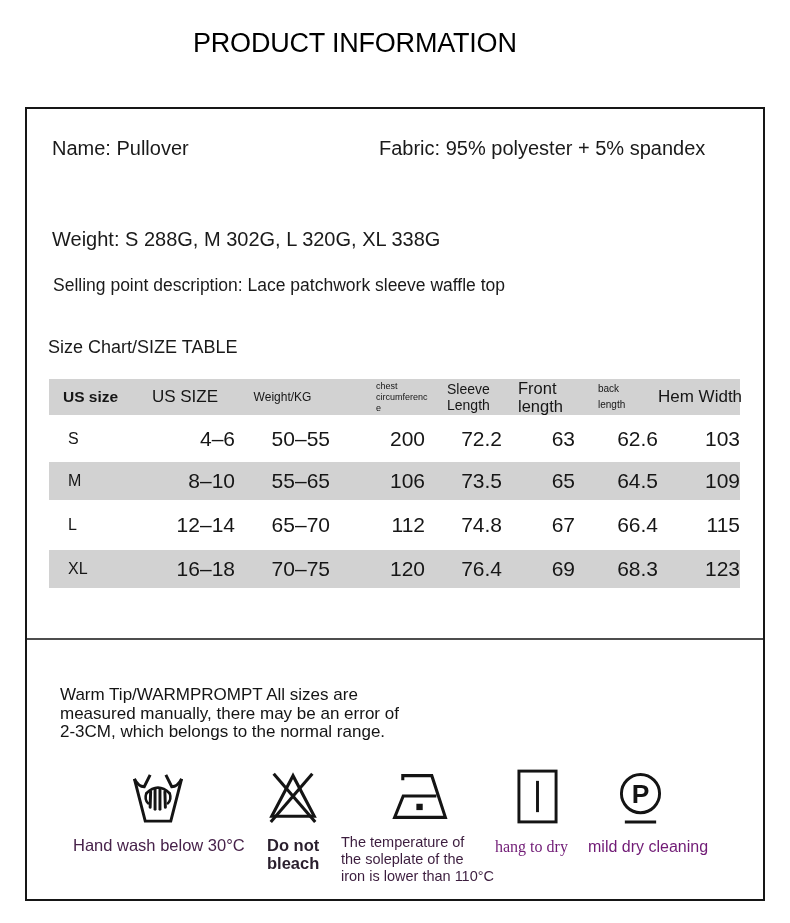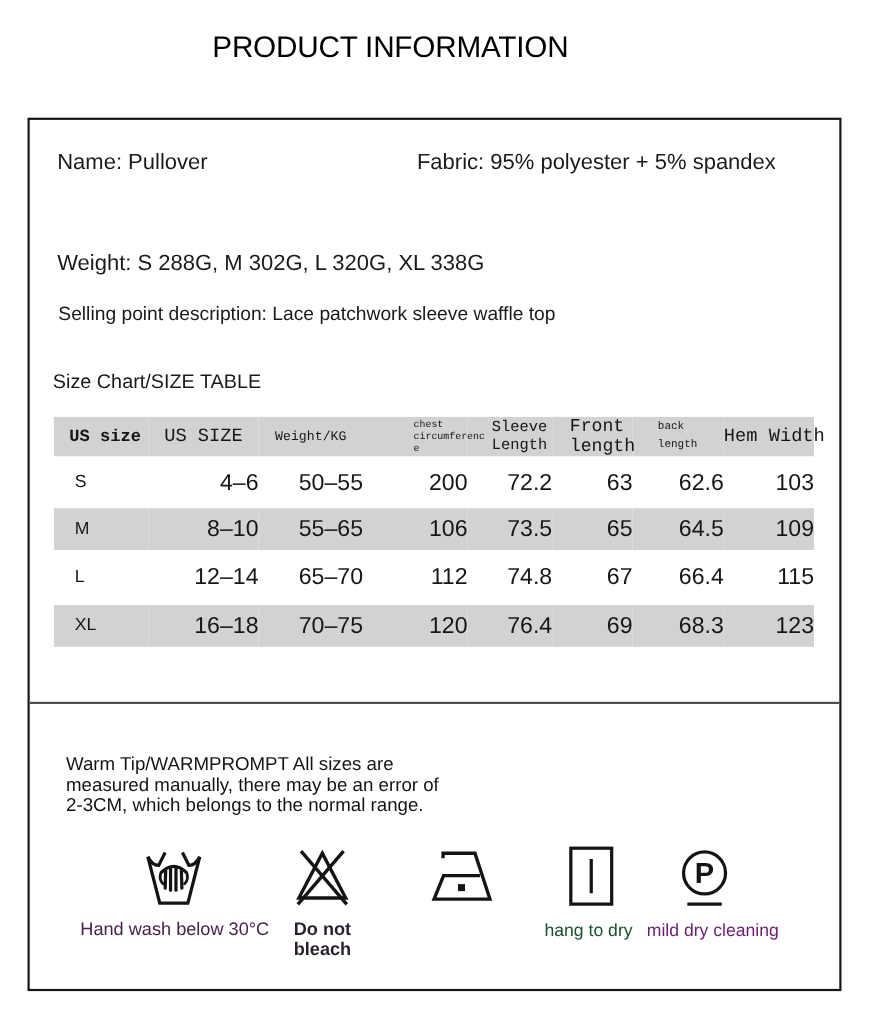--- a/index.html
+++ b/index.html
@@ -12,21 +12,21 @@
   .abs{position:absolute;white-space:pre-line;}
   .name-line{left:25px;top:28px;font-size:20px;}
   .fabric-line{left:352px;top:28px;font-size:20px;}
   .weight-line{left:25px;top:119px;font-size:20px;}
   .selling-line{left:26px;top:166px;font-size:17.5px;}
   .chart-heading{left:21px;top:228px;font-size:18px;}
 
   table.size-table{position:absolute;left:22px;top:270px;width:691px;
                    border-collapse:collapse;table-layout:fixed;}
   .size-table th,.size-table td{padding:0;vertical-align:middle;white-space:pre-line;}
-  tr.hdr{height:36px;background:#d2d2d2;font-family:Liberation Mono, monospace;}
+  tr.hdr{height:36px;background:#d2d2d2;}
   tr.r-white{height:47px;background:#ffffff;}
   tr.r-gray38{height:38px;background:#d2d2d2;}
   tr.r-white50{height:50px;background:#ffffff;}
   tr.r-gray{height:38px;background:#d2d2d2;}
   .size-table th{font-weight:400;text-align:center;color:#161616;}
   th.h1{font-weight:700;text-align:left;padding-left:14px;font-size:15.5px;}
   th.h2{font-size:17px;}
   th.h3{font-size:12px;}
   th.h4{font-size:9px;line-height:11px;text-align:left;padding-left:46px;}
   th.h5{font-size:14px;line-height:16px;text-align:left;padding-left:22px;}
@@ -177,17 +177,20 @@
 
     <svg class="care-icon ic-dryclean" width="45" height="57" viewBox="0 0 46 58" fill="none" stroke="#141414" stroke-width="3">
       <circle cx="23" cy="24" r="19.5"></circle>
       <text class="p-glyph" x="23" y="33.5" text-anchor="middle" fill="#141414" stroke="none">P</text>
       <path d="M7,53 H39"></path>
     </svg>
 
     <div class="care-label lbl-handwash" style="color: rgb(71, 34, 74);">Hand wash below 30°C</div>
     <div class="care-label lbl-bleach" style="color: rgb(42, 31, 45);">Do not
 bleach</div>
-    <div class="care-label lbl-hang" style="color: #14532d;">hang to dry</div>
+    <div class="care-label lbl-iron" style="color: rgb(60, 29, 62);">The temperature of
+the soleplate of the
+iron is lower than 110°C</div>
+    <div class="care-label lbl-hang" style="color: #701a75; font-family: Liberation Serif, serif;">hang to dry</div>
     <div class="care-label lbl-mild" style="color: #701a75;">mild dry cleaning</div>
 
   </div>
 </div>
 
 </body></html>

